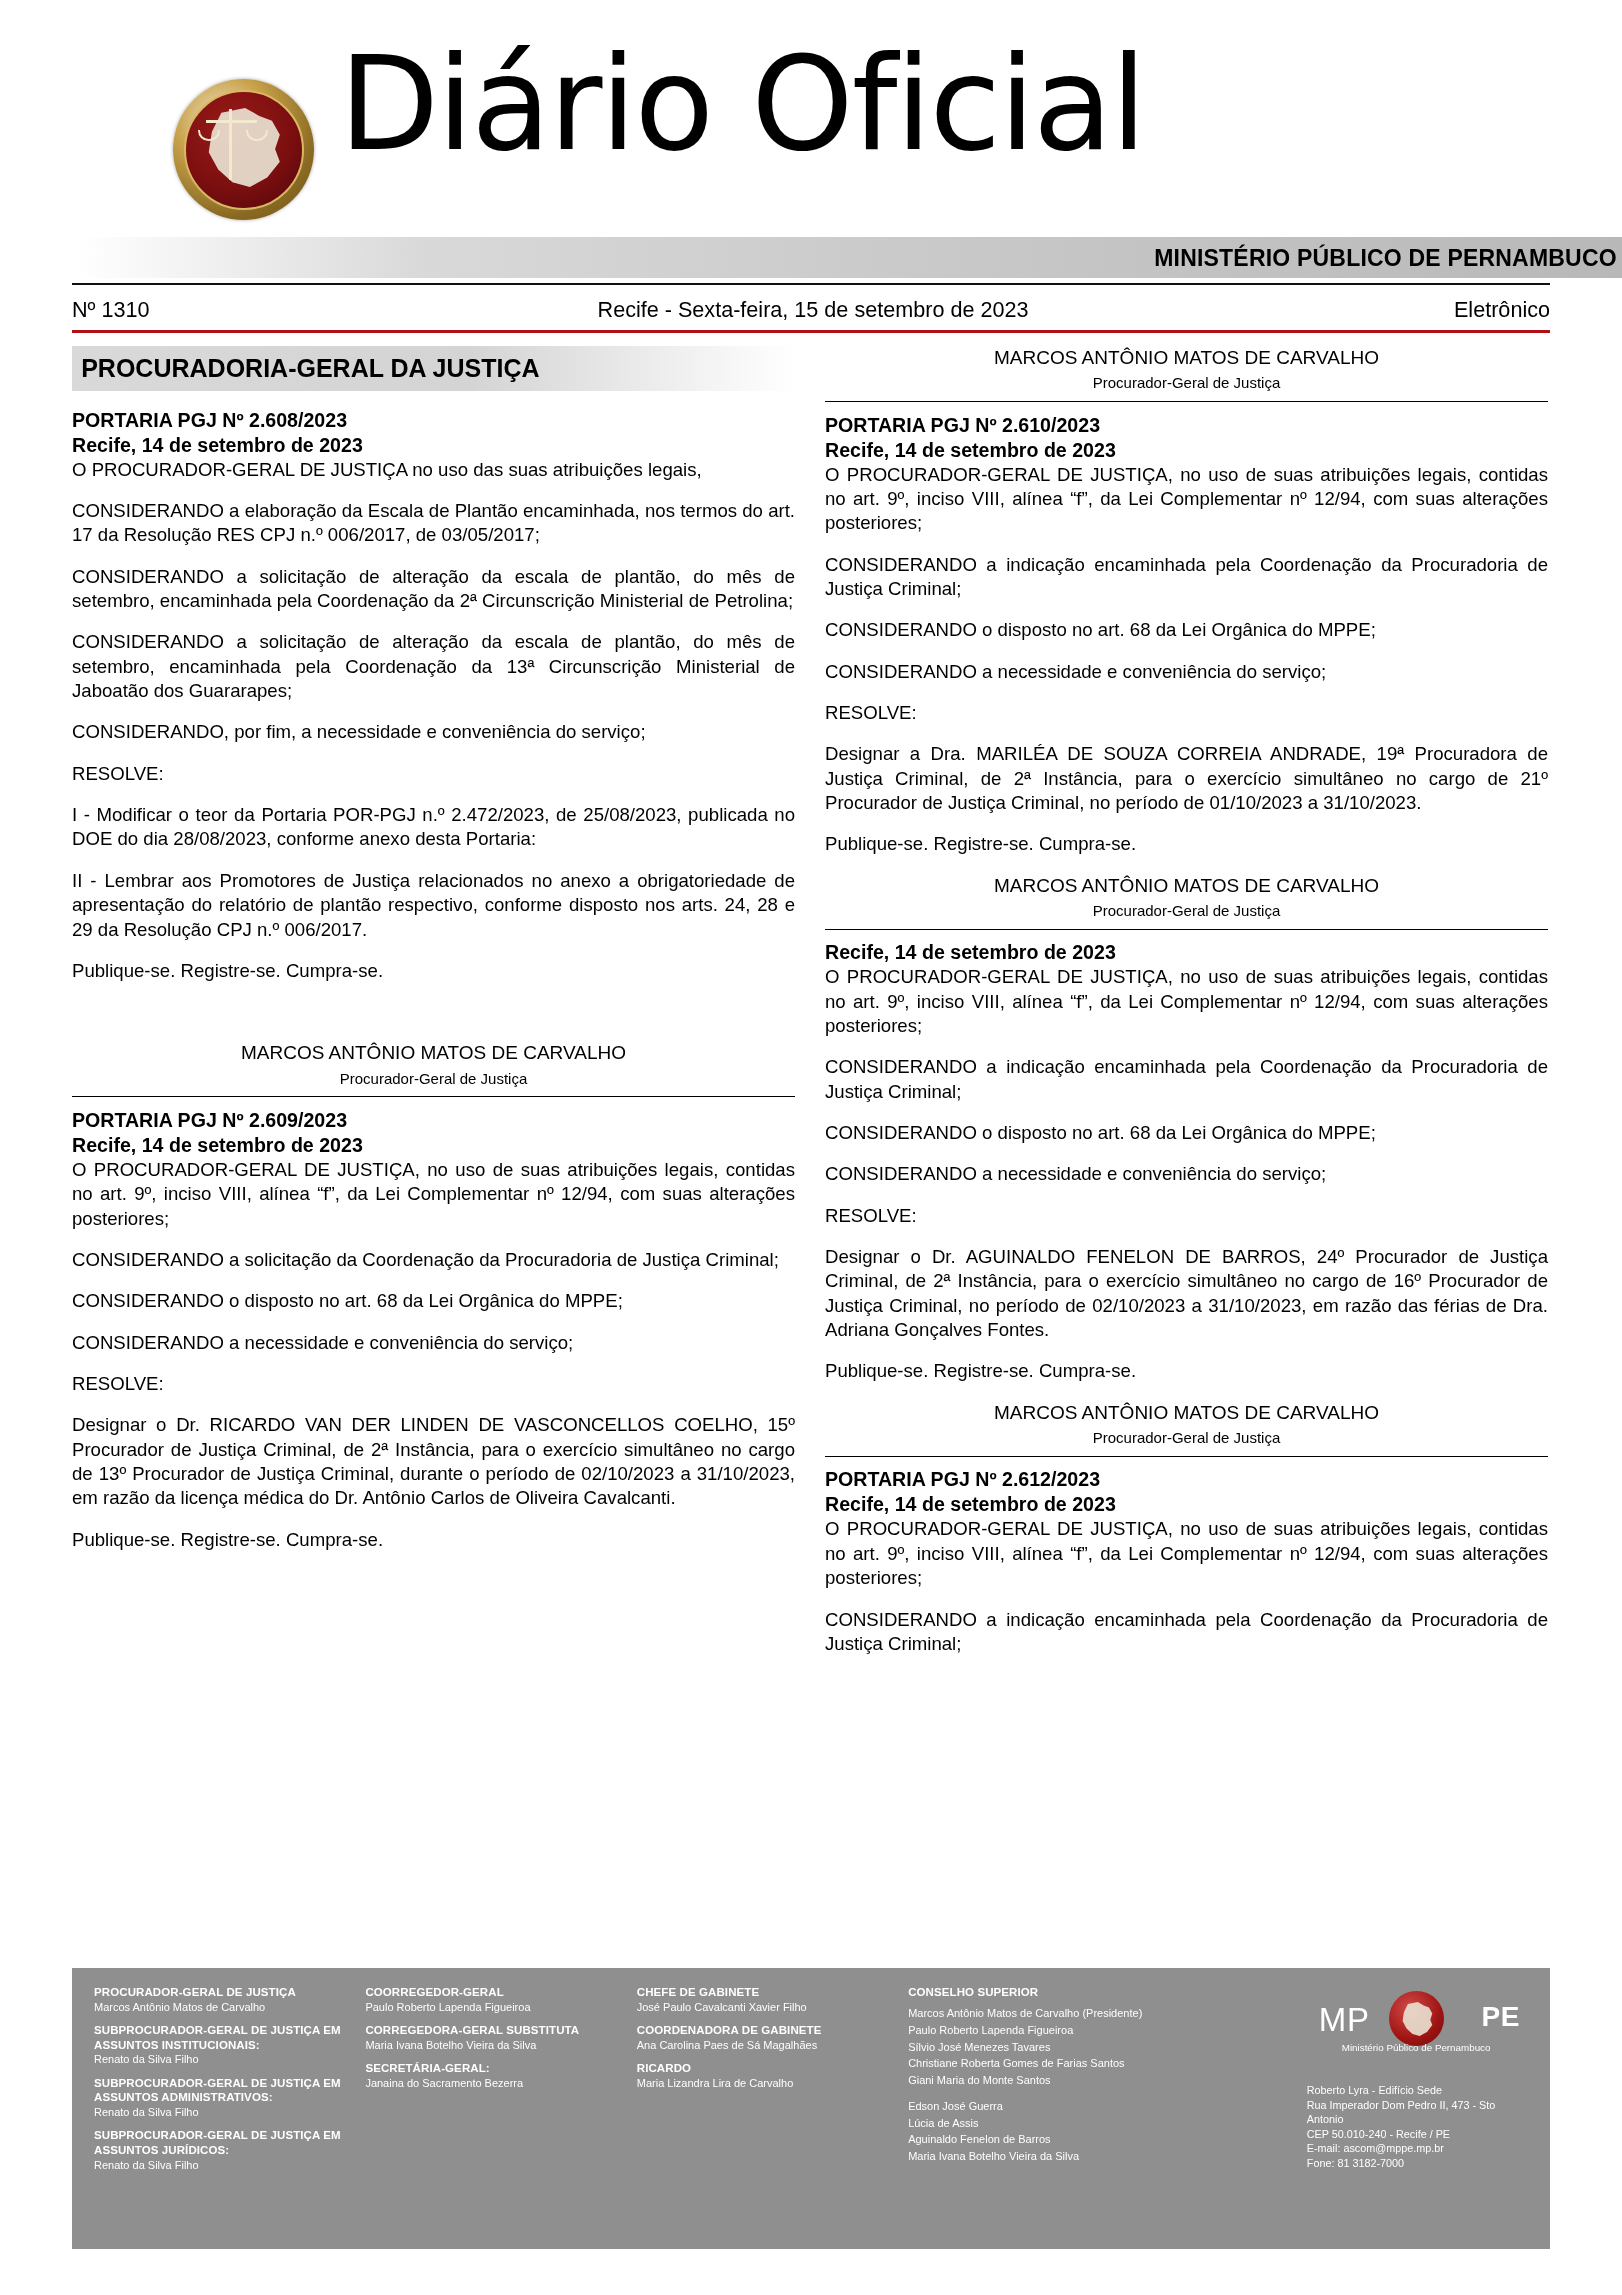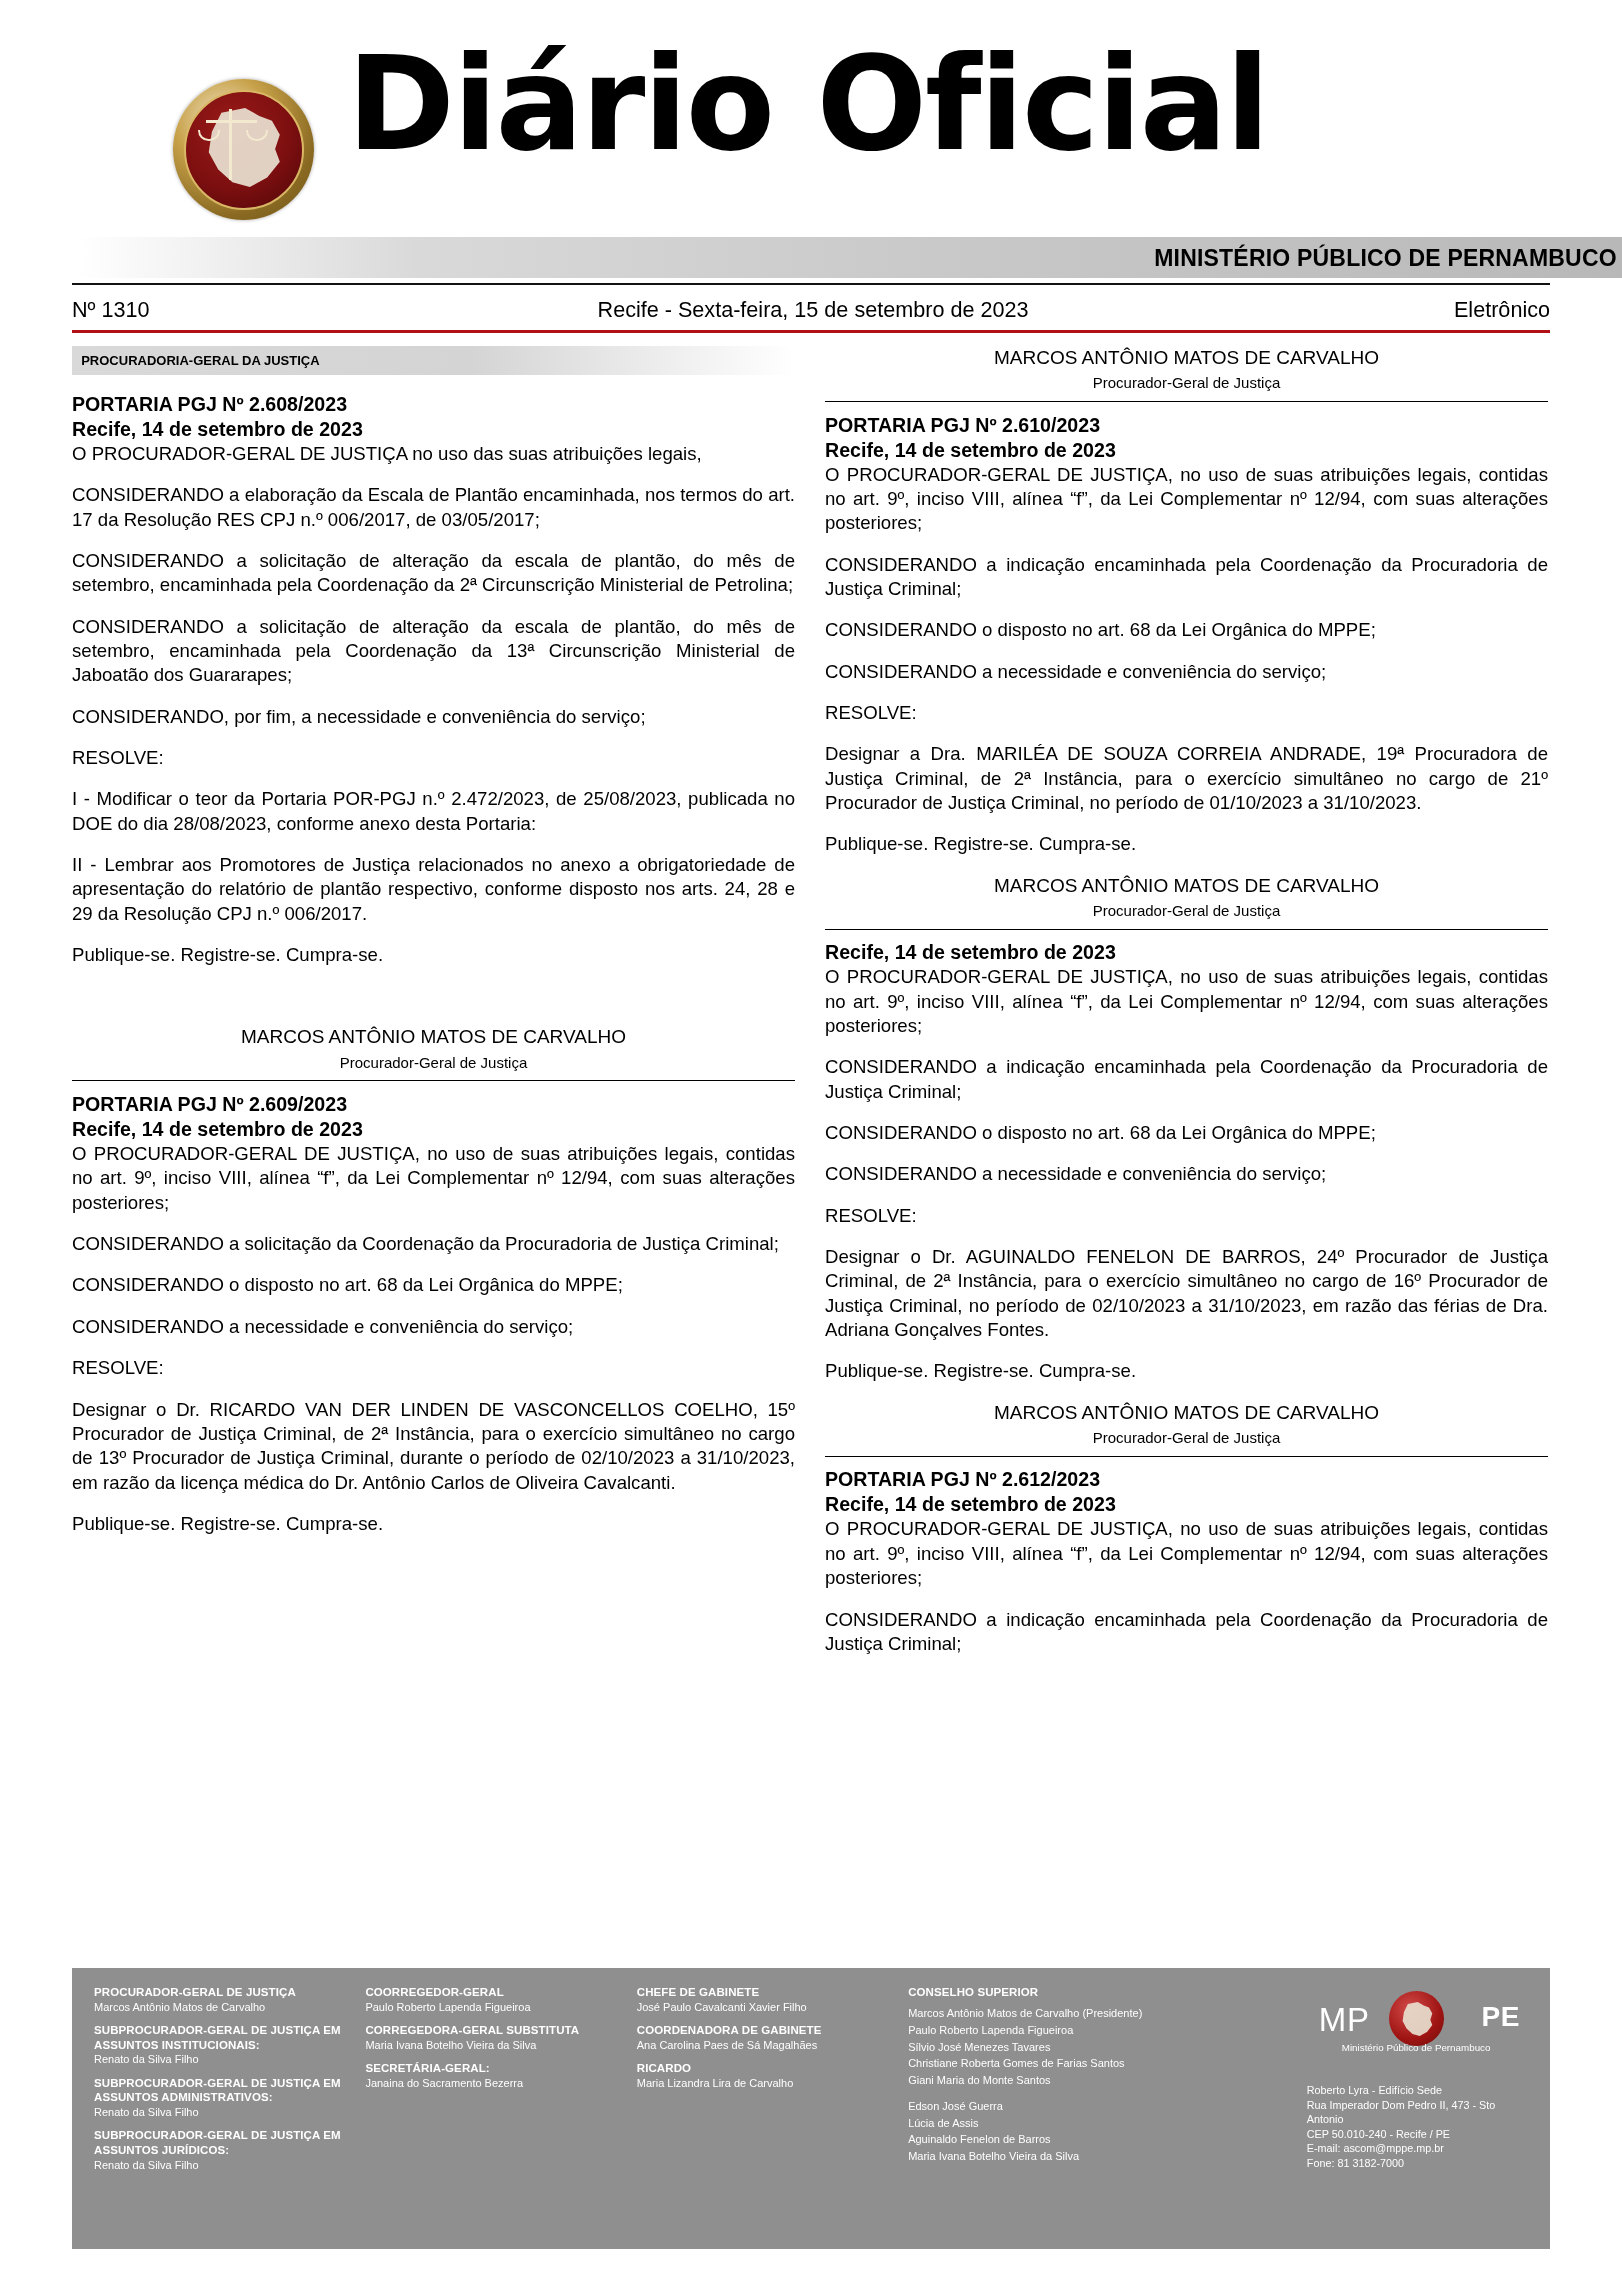--- a/index.html
+++ b/index.html
@@ -79,24 +79,24 @@
     width: 18.3px; height: 8.5px;
     border: 2px solid #f2e9cf;
     border-top: none;
     border-radius: 0 0 10.5px 10.5px;
   }
   .emblem .pan-l { left: 25px; }
   .emblem .pan-r { left: 73px; }
 
   .title-main {
     position: absolute;
-    left: 275px;
+    left: 267px;
     top: 39px;
     font-size: 130px;
-    font-weight: 700;
+    font-weight: 400;
     letter-spacing: -2px;
     line-height: 1;
     white-space: nowrap;
     font-family: "DejaVu Sans", sans-serif;
     text-align: center;
   }
   .subtitle-bar {
     position: absolute;
     left: 79px;
     right: 0;
@@ -159,21 +159,21 @@
   }
   .col {
     width: 723px;
     font-size: 18.6px;
     line-height: 1.31;
     text-align: justify;
   }
   .section-head {
     background: linear-gradient(to right, #d9d9d9 0%, #d4d4d4 55%, #ffffff 100%);
     font-weight: 700;
-    font-size: 13px;
+    font-size: 25px;
     padding: 5.9px 9.2px;
     margin-bottom: 17px;
   }
   p.tx { margin: 0 0 17px 0; }
   .act-title {
     font-weight: 700;
     font-size: 19.6px;
     margin: 0;
     line-height: 1.28;
   }

